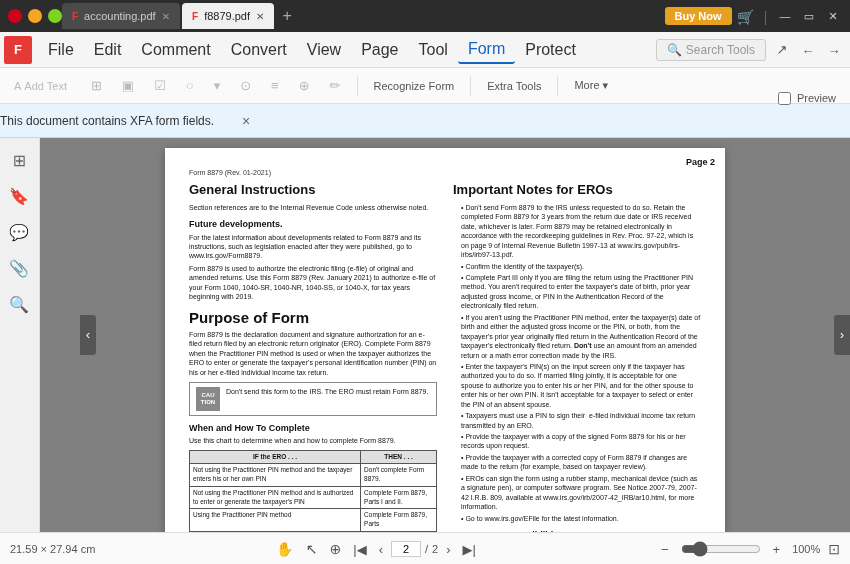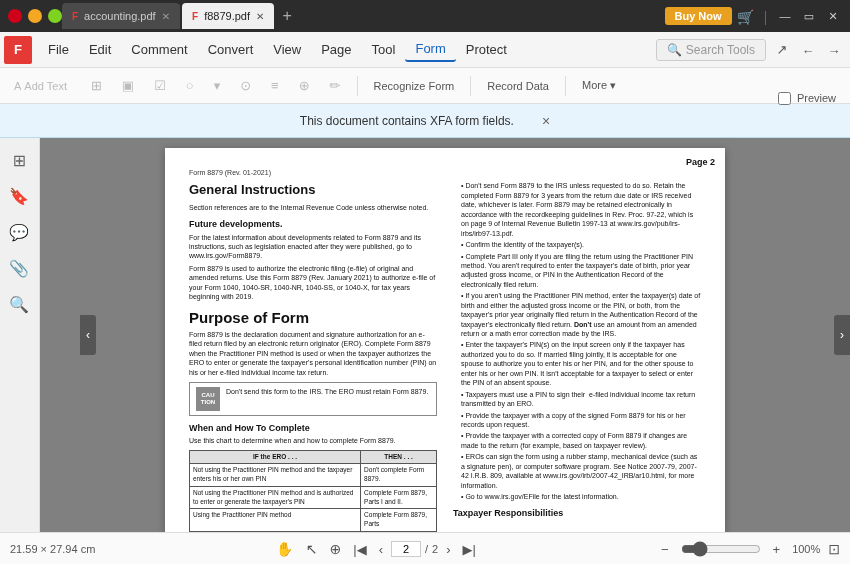--- a/index.html
+++ b/index.html
@@ -78,21 +78,21 @@
       font-size: 13px;
       font-weight: bold;
       display: flex;
       align-items: center;
       justify-content: center;
       margin-right: 6px;
       border-radius: 2px;
     }
     .menu-item {
       padding: 4px 10px;
-      font-size: 13px;
+      font-size: 16px;
       color: #333;
       cursor: pointer;
       border-radius: 3px;
     }
     .menu-item.active { color: #1565c0; border-bottom: 2px solid #1565c0; }
     #menu-right { margin-left: auto; display: flex; align-items: center; gap: 4px; }
     #search-tools {
       background: #f0f0f0;
       border: 1px solid #ccc;
       border-radius: 3px;
@@ -132,21 +132,20 @@
     .toolbar-btn.disabled { color: #bbb; cursor: default; }
     #preview-btn { margin-left: auto; margin-top: 25px; }
 
     
     #notification-bar {
       background: #e8f4fd;
       border-bottom: 1px solid #b8d9f0;
       height: 34px;
       display: flex;
       align-items: center;
-      justify-content: center;
       gap: 12px;
       font-size: 12px;
       color: #333;
     }
     #highlight-fields-btn {
       background: #1565c0;
       color: white;
       border: none;
       padding: 4px 14px;
       border-radius: 12px;
@@ -359,21 +358,21 @@
     <button class="toolbar-btn disabled" style="font-size:13px;">≡</button>
     <button class="toolbar-btn disabled" style="font-size:13px;">⊕</button>
     <button class="toolbar-btn disabled" style="font-size:13px;">✏</button>
   </span>
   <div class="toolbar-separator"></div>
   <button class="toolbar-btn">
     <span>Recognize Form</span>
   </button>
   <div class="toolbar-separator"></div>
   <button class="toolbar-btn">
-    <span>Record Data</span>
+    <span>Extra Tools</span>
   </button>
   <div class="toolbar-separator"></div>
   <button class="toolbar-btn">
     <span>More ▾</span>
   </button>
   <button class="toolbar-btn" id="preview-btn">
     <input type="checkbox" style="margin-right: 3px;">
     <span>Preview</span>
   </button>
 </div>
@@ -441,20 +440,21 @@
               </tr>
               <tr>
                 <td>Using the Practitioner PIN method</td>
                 <td>Complete Form 8879, Parts</td>
               </tr>
             </tbody>
           </table>
         </div>
 
         <div class="pdf-col">
+          <div class="pdf-section-title">Important Notes for EROs</div>
 
           <p class="pdf-bullet">Don't send Form 8879 to the IRS unless requested to do so. Retain the completed Form 8879 for 3 years from the return due date or IRS received date, whichever is later. Form 8879 may be retained electronically in accordance with the recordkeeping guidelines in Rev. Proc. 97-22, which is on page 9 of Internal Revenue Bulletin 1997-13 at www.irs.gov/pub/irs-irbs/irb97-13.pdf.</p>
           <p class="pdf-bullet">Confirm the identity of the taxpayer(s).</p>
           <p class="pdf-bullet">Complete Part III only if you are filing the return using the Practitioner PIN method. You aren't required to enter the taxpayer's date of birth, prior year adjusted gross income, or PIN in the Authentication Record of the electronically filed return.</p>
           <p class="pdf-bullet">If you aren't using the Practitioner PIN method, enter the taxpayer(s) date of birth and either the adjusted gross income or the PIN, or both, from the taxpayer's prior year originally filed return in the Authentication Record of the taxpayer's electronically filed return. <span class="pdf-bold">Don't</span> use an amount from an amended return or a math error correction made by the IRS.</p>
           <p class="pdf-bullet">Enter the taxpayer's PIN(s) on the input screen only if the taxpayer has authorized you to do so. If married filing jointly, it is acceptable for one spouse to authorize you to enter his or her PIN, and for the other spouse to enter his or her own PIN. It isn't acceptable for a taxpayer to select or enter the PIN of an absent spouse.</p>
           <p class="pdf-bullet">Taxpayers must use a PIN to sign their &nbsp;e-filed individual income tax return transmitted by an ERO.</p>
           <p class="pdf-bullet">Provide the taxpayer with a copy of the signed Form 8879 for his or her records upon request.</p>
           <p class="pdf-bullet">Provide the taxpayer with a corrected copy of Form 8879 if changes are made to the return (for example, based on taxpayer review).</p>
           <p class="pdf-bullet">EROs can sign the form using a rubber stamp, mechanical device (such as a signature pen), or computer software program. See Notice 2007-79, 2007-42 I.R.B. 809, available at www.irs.gov/irb/2007-42_IRB/ar10.html, for more information.</p>

